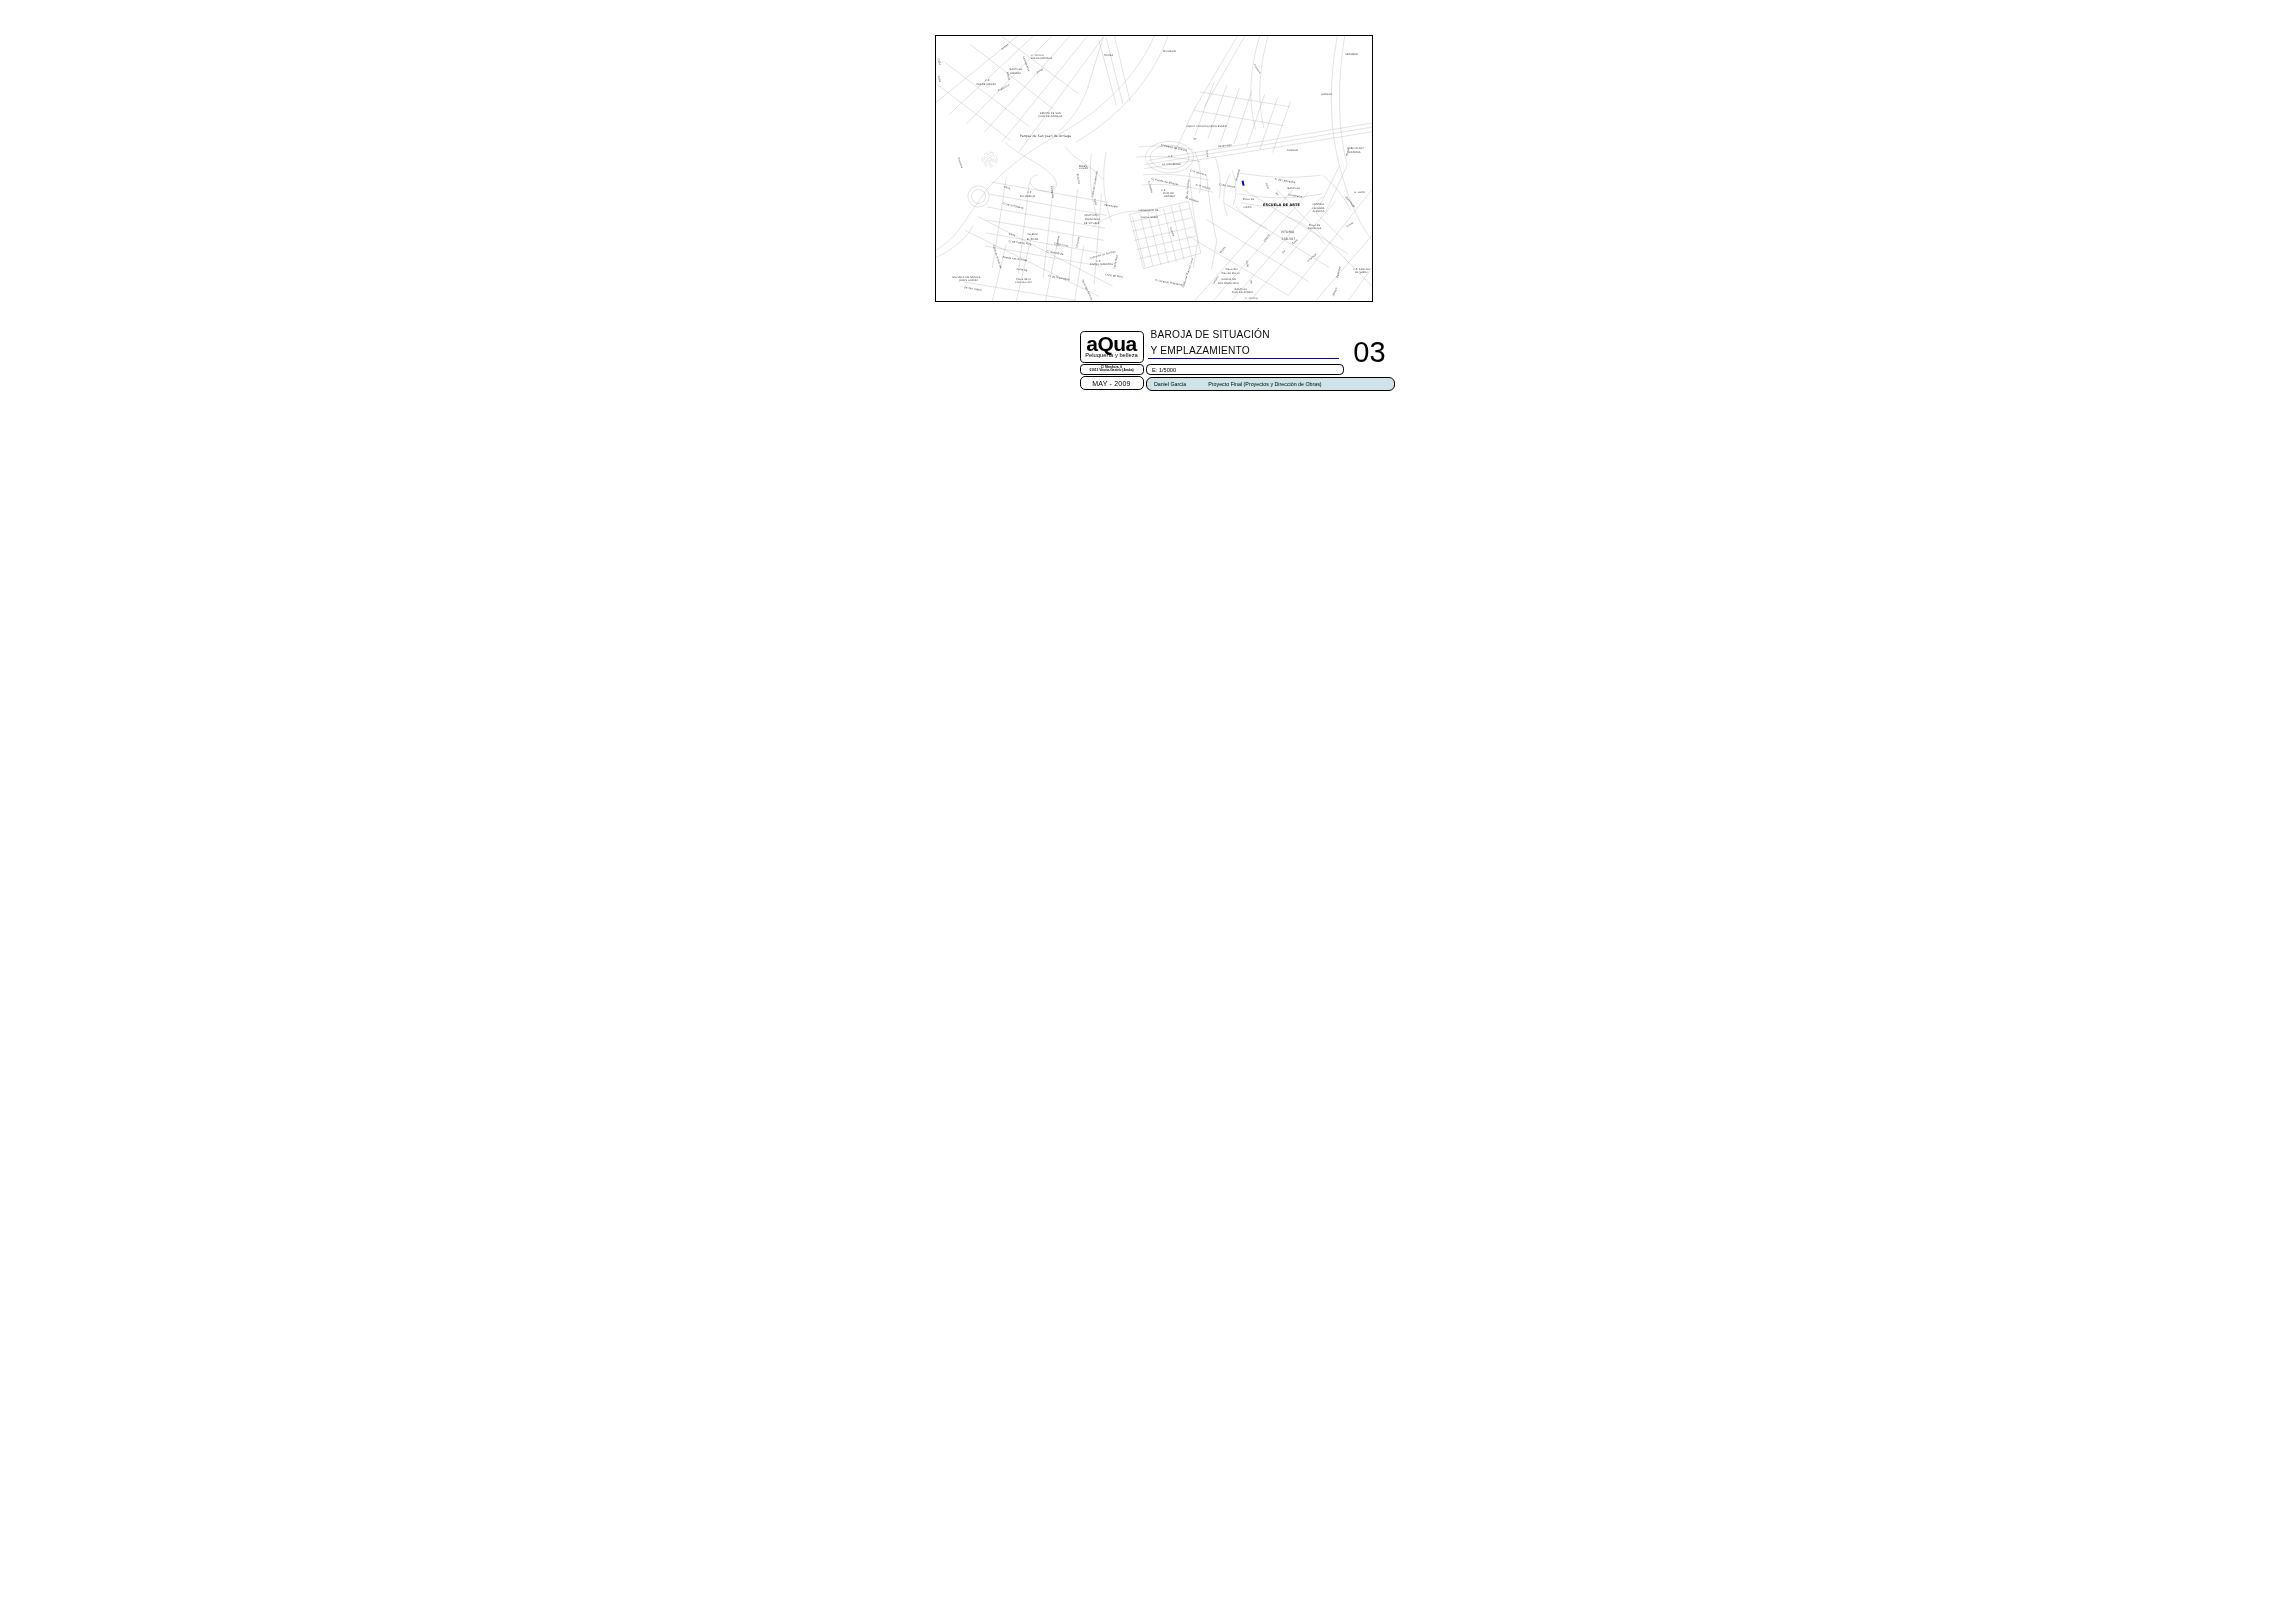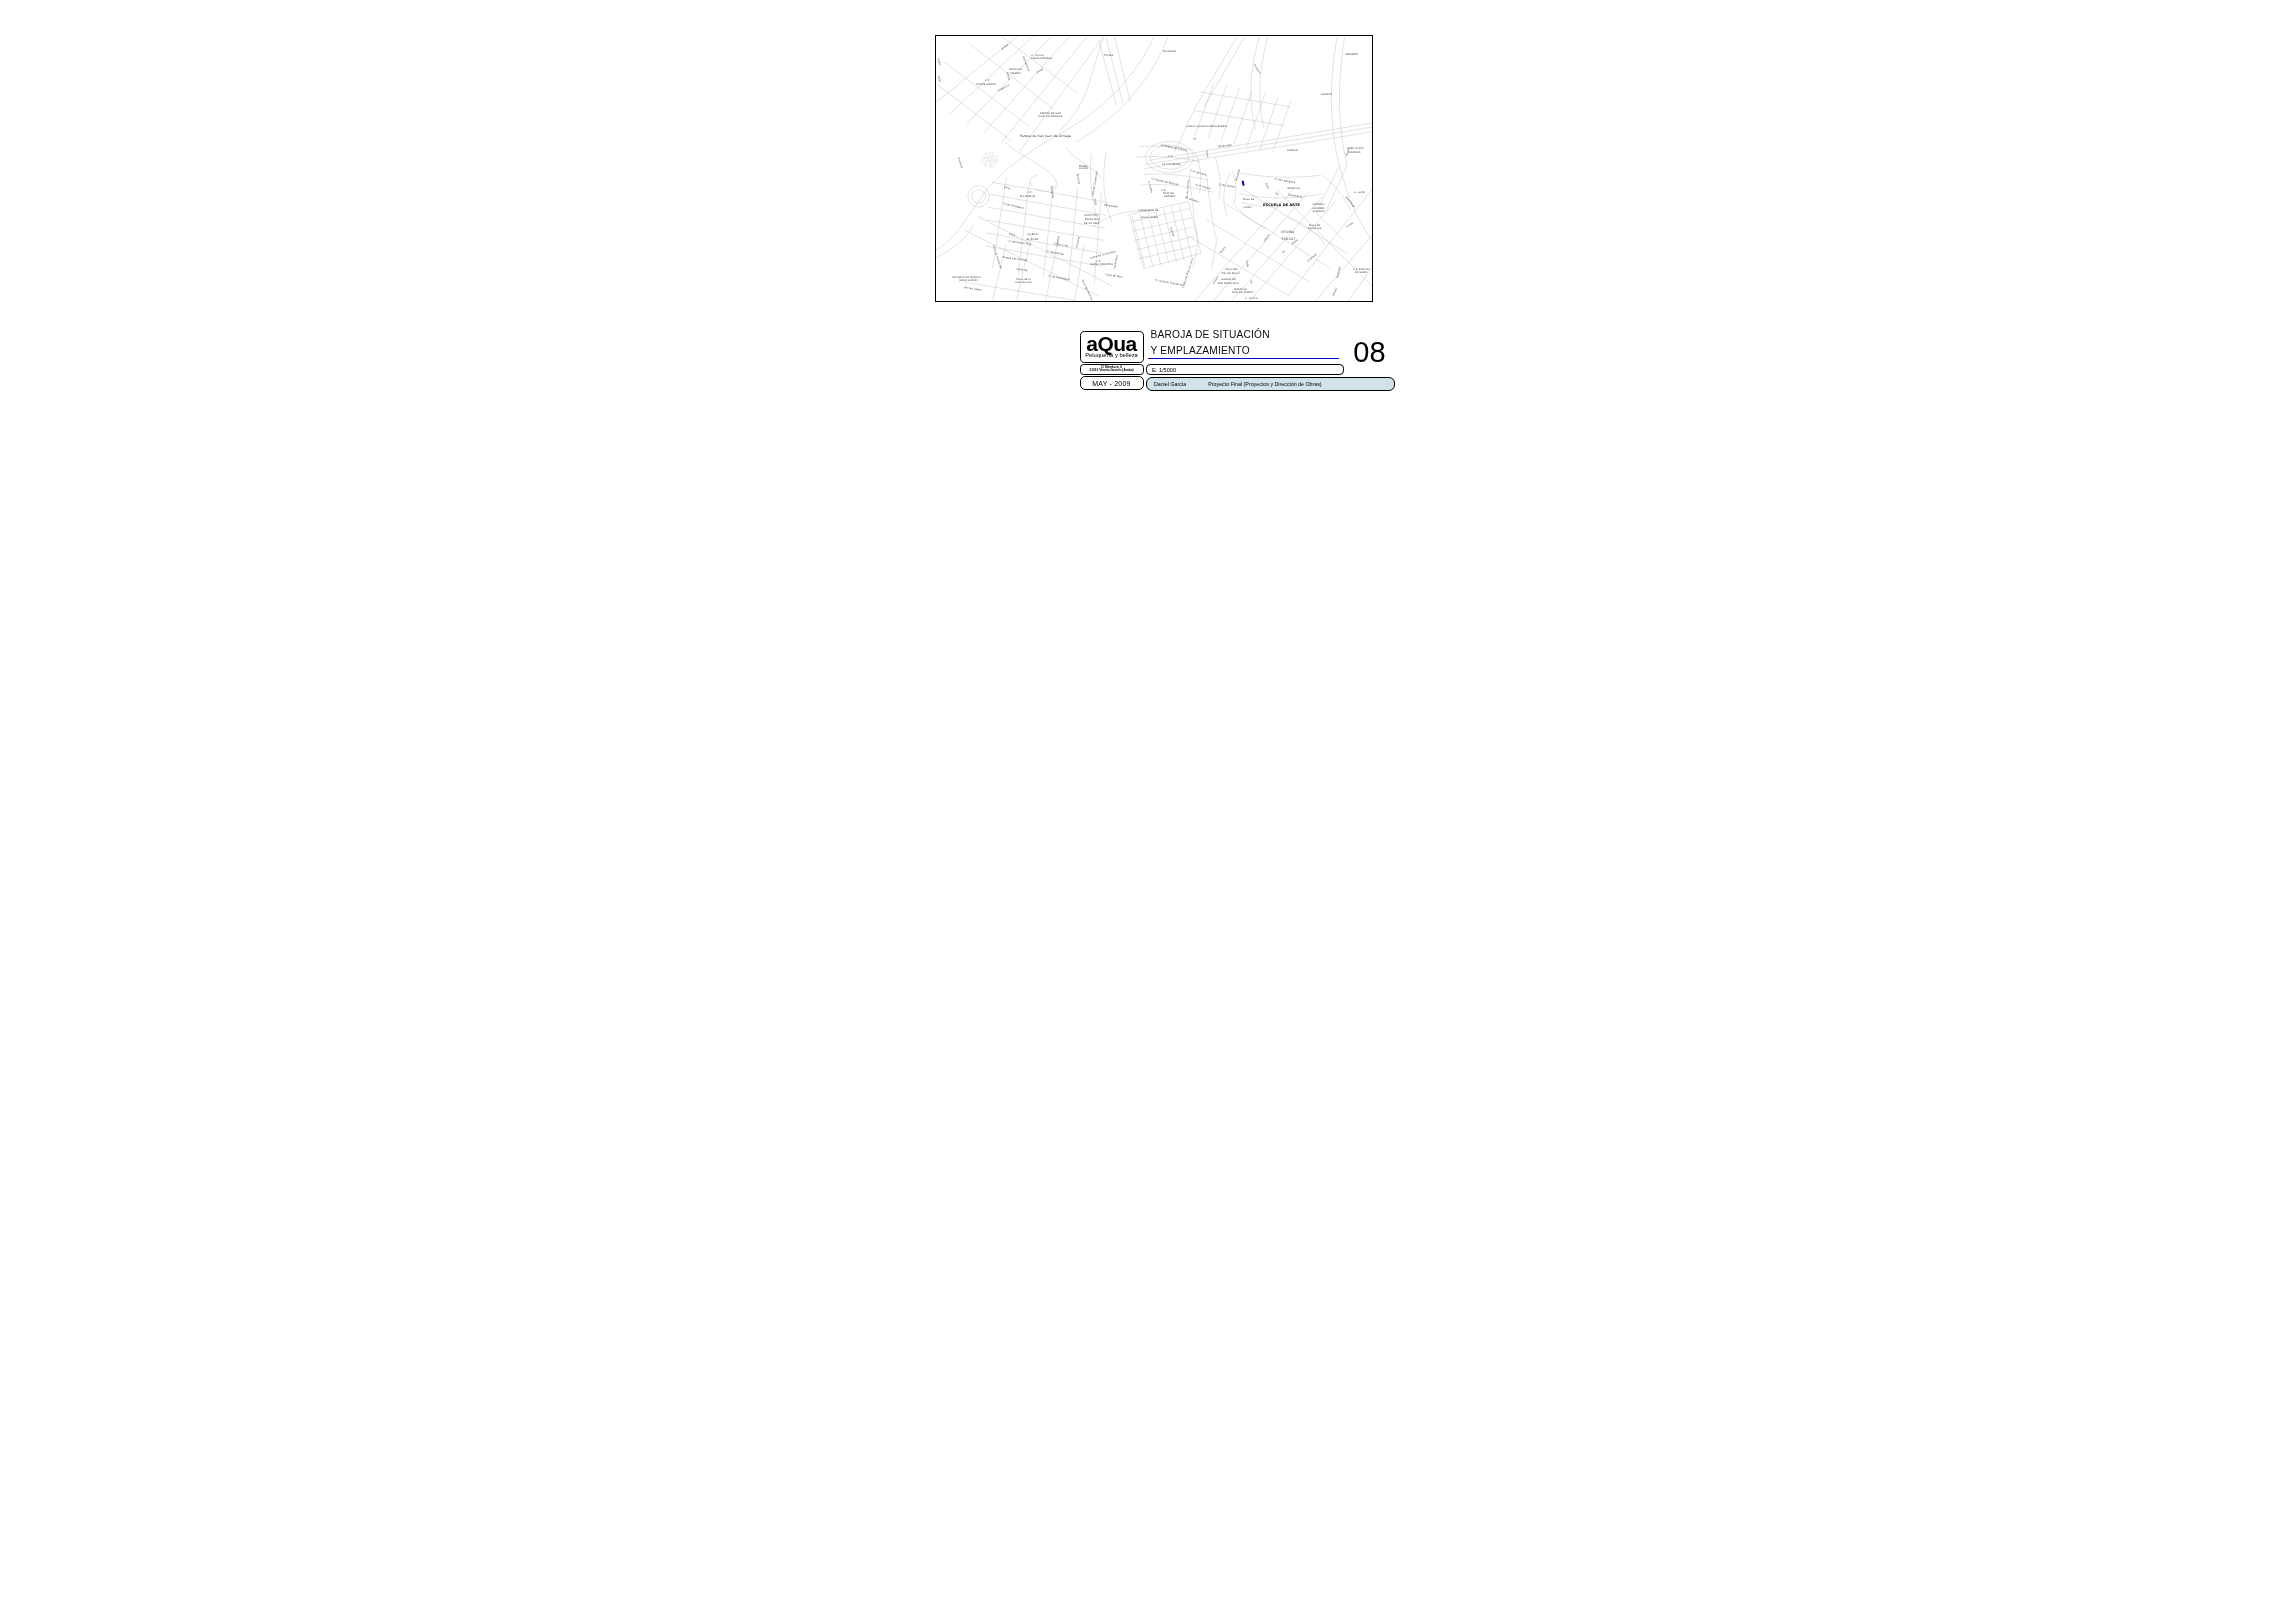--- a/index.html
+++ b/index.html
@@ -223,16 +223,16 @@
 
   <div class="rbox" id="scale-box">
     <div>E: 1/5000</div>
   </div>
 
   <div class="rbox" id="info-bar" style="background: rgb(207, 227, 232);">
     <div id="info-author">Daniel García</div>
     <div id="info-project">Proyecto Final (Proyectos y Dirección de Obras)</div>
   </div>
 
-  <div id="sheet-number">08</div>
+  <div id="sheet-number">03</div>
 
 </div>
 
 
 </body></html>

